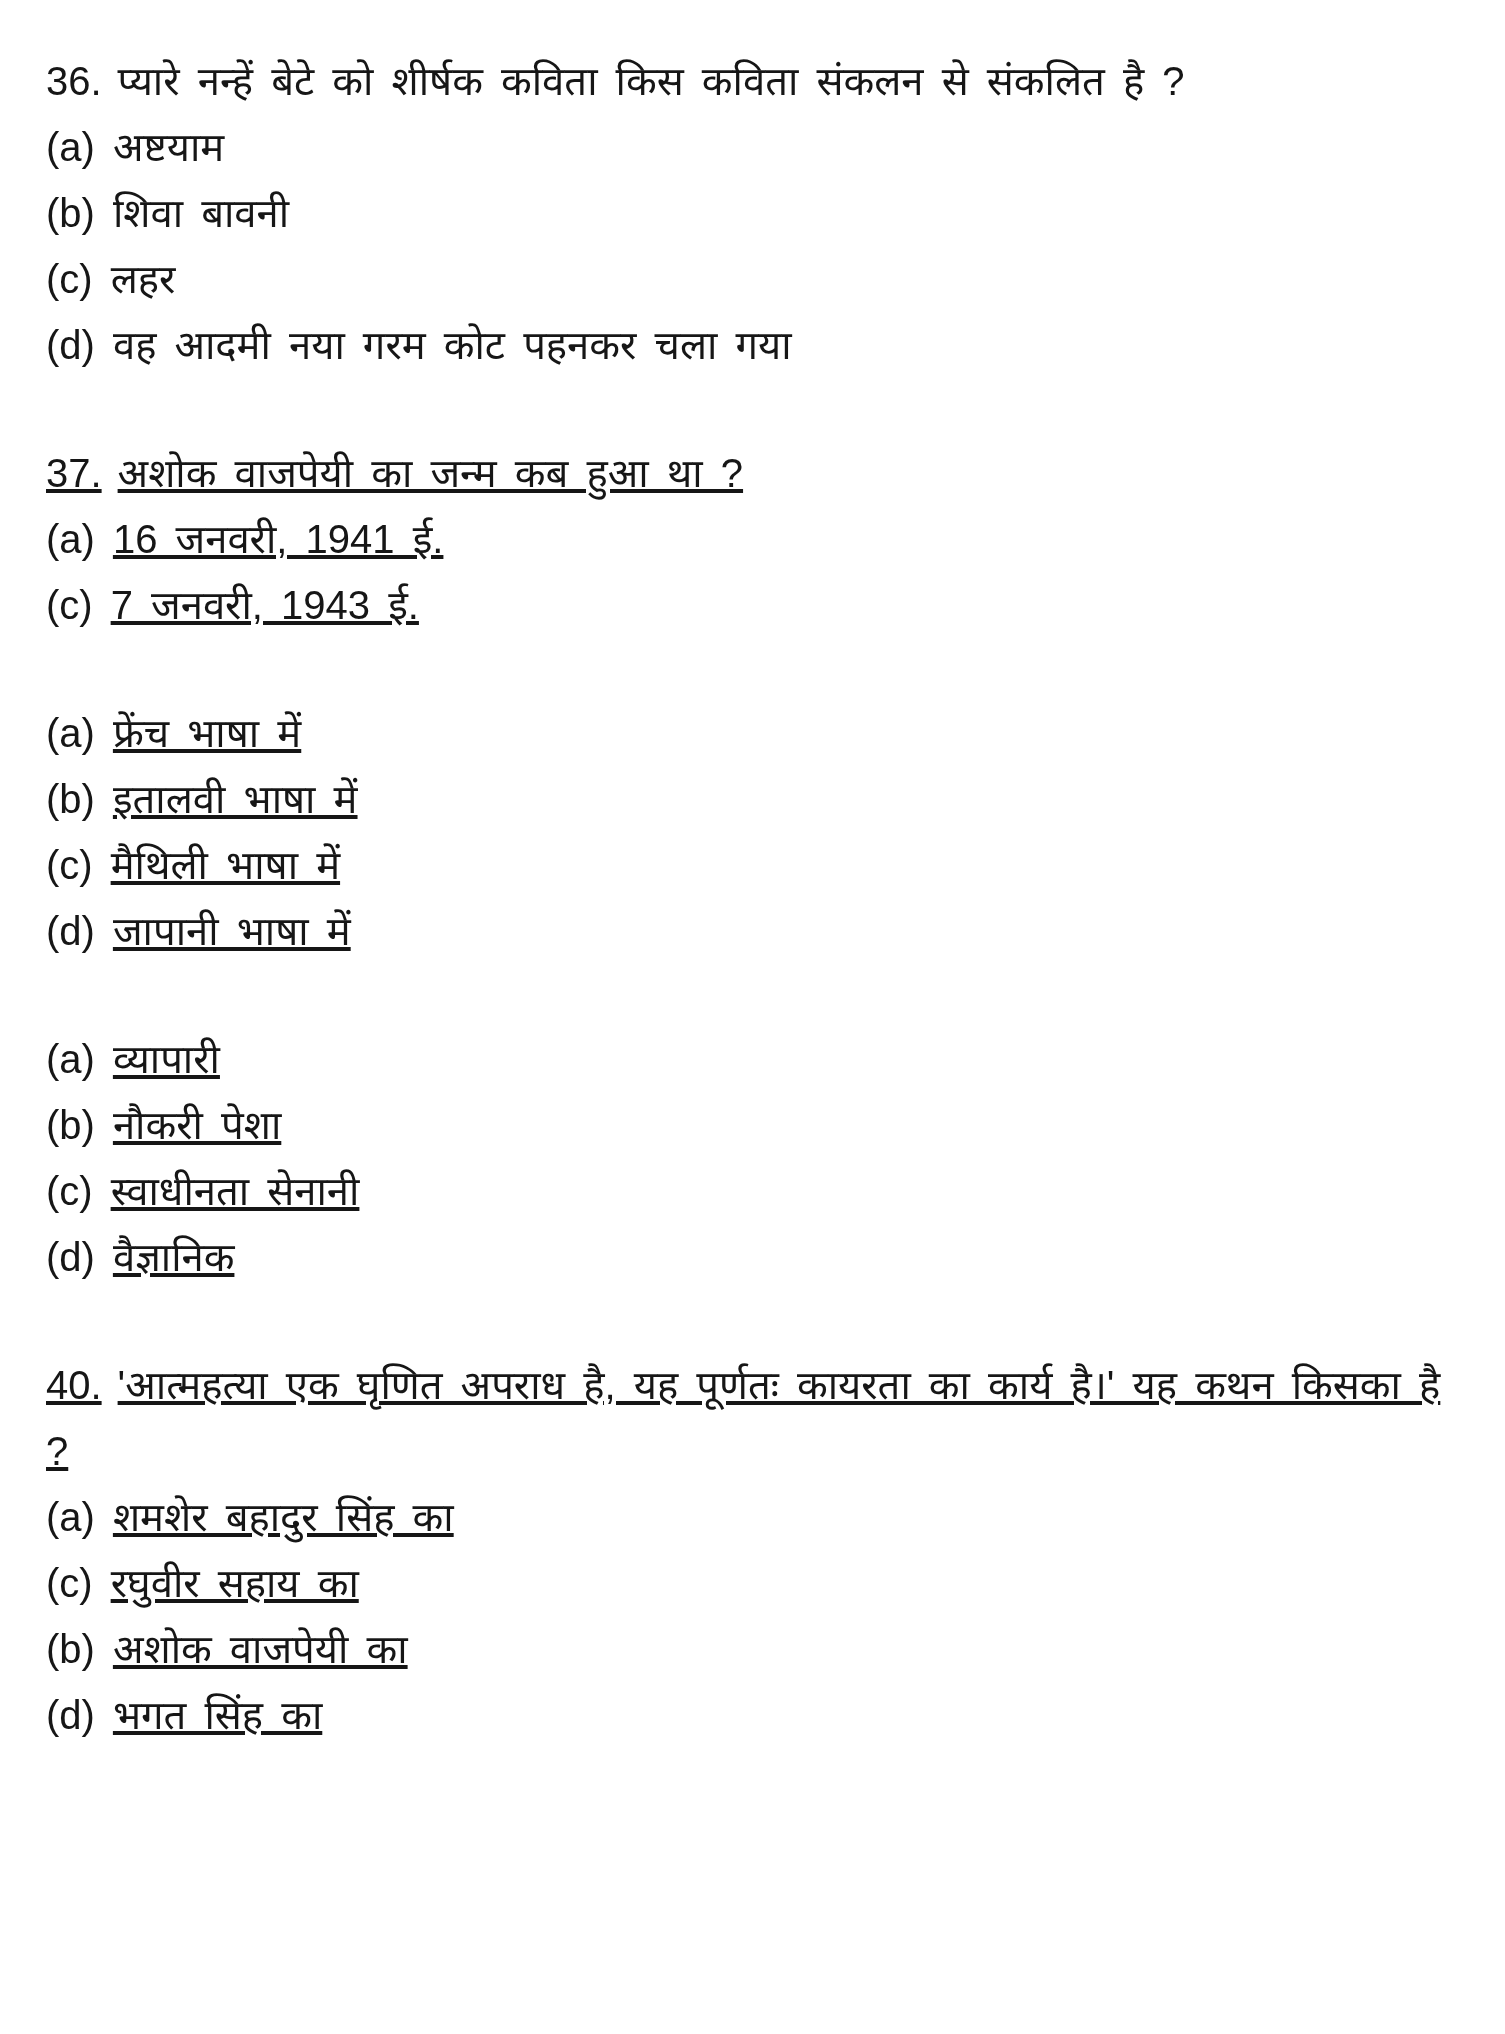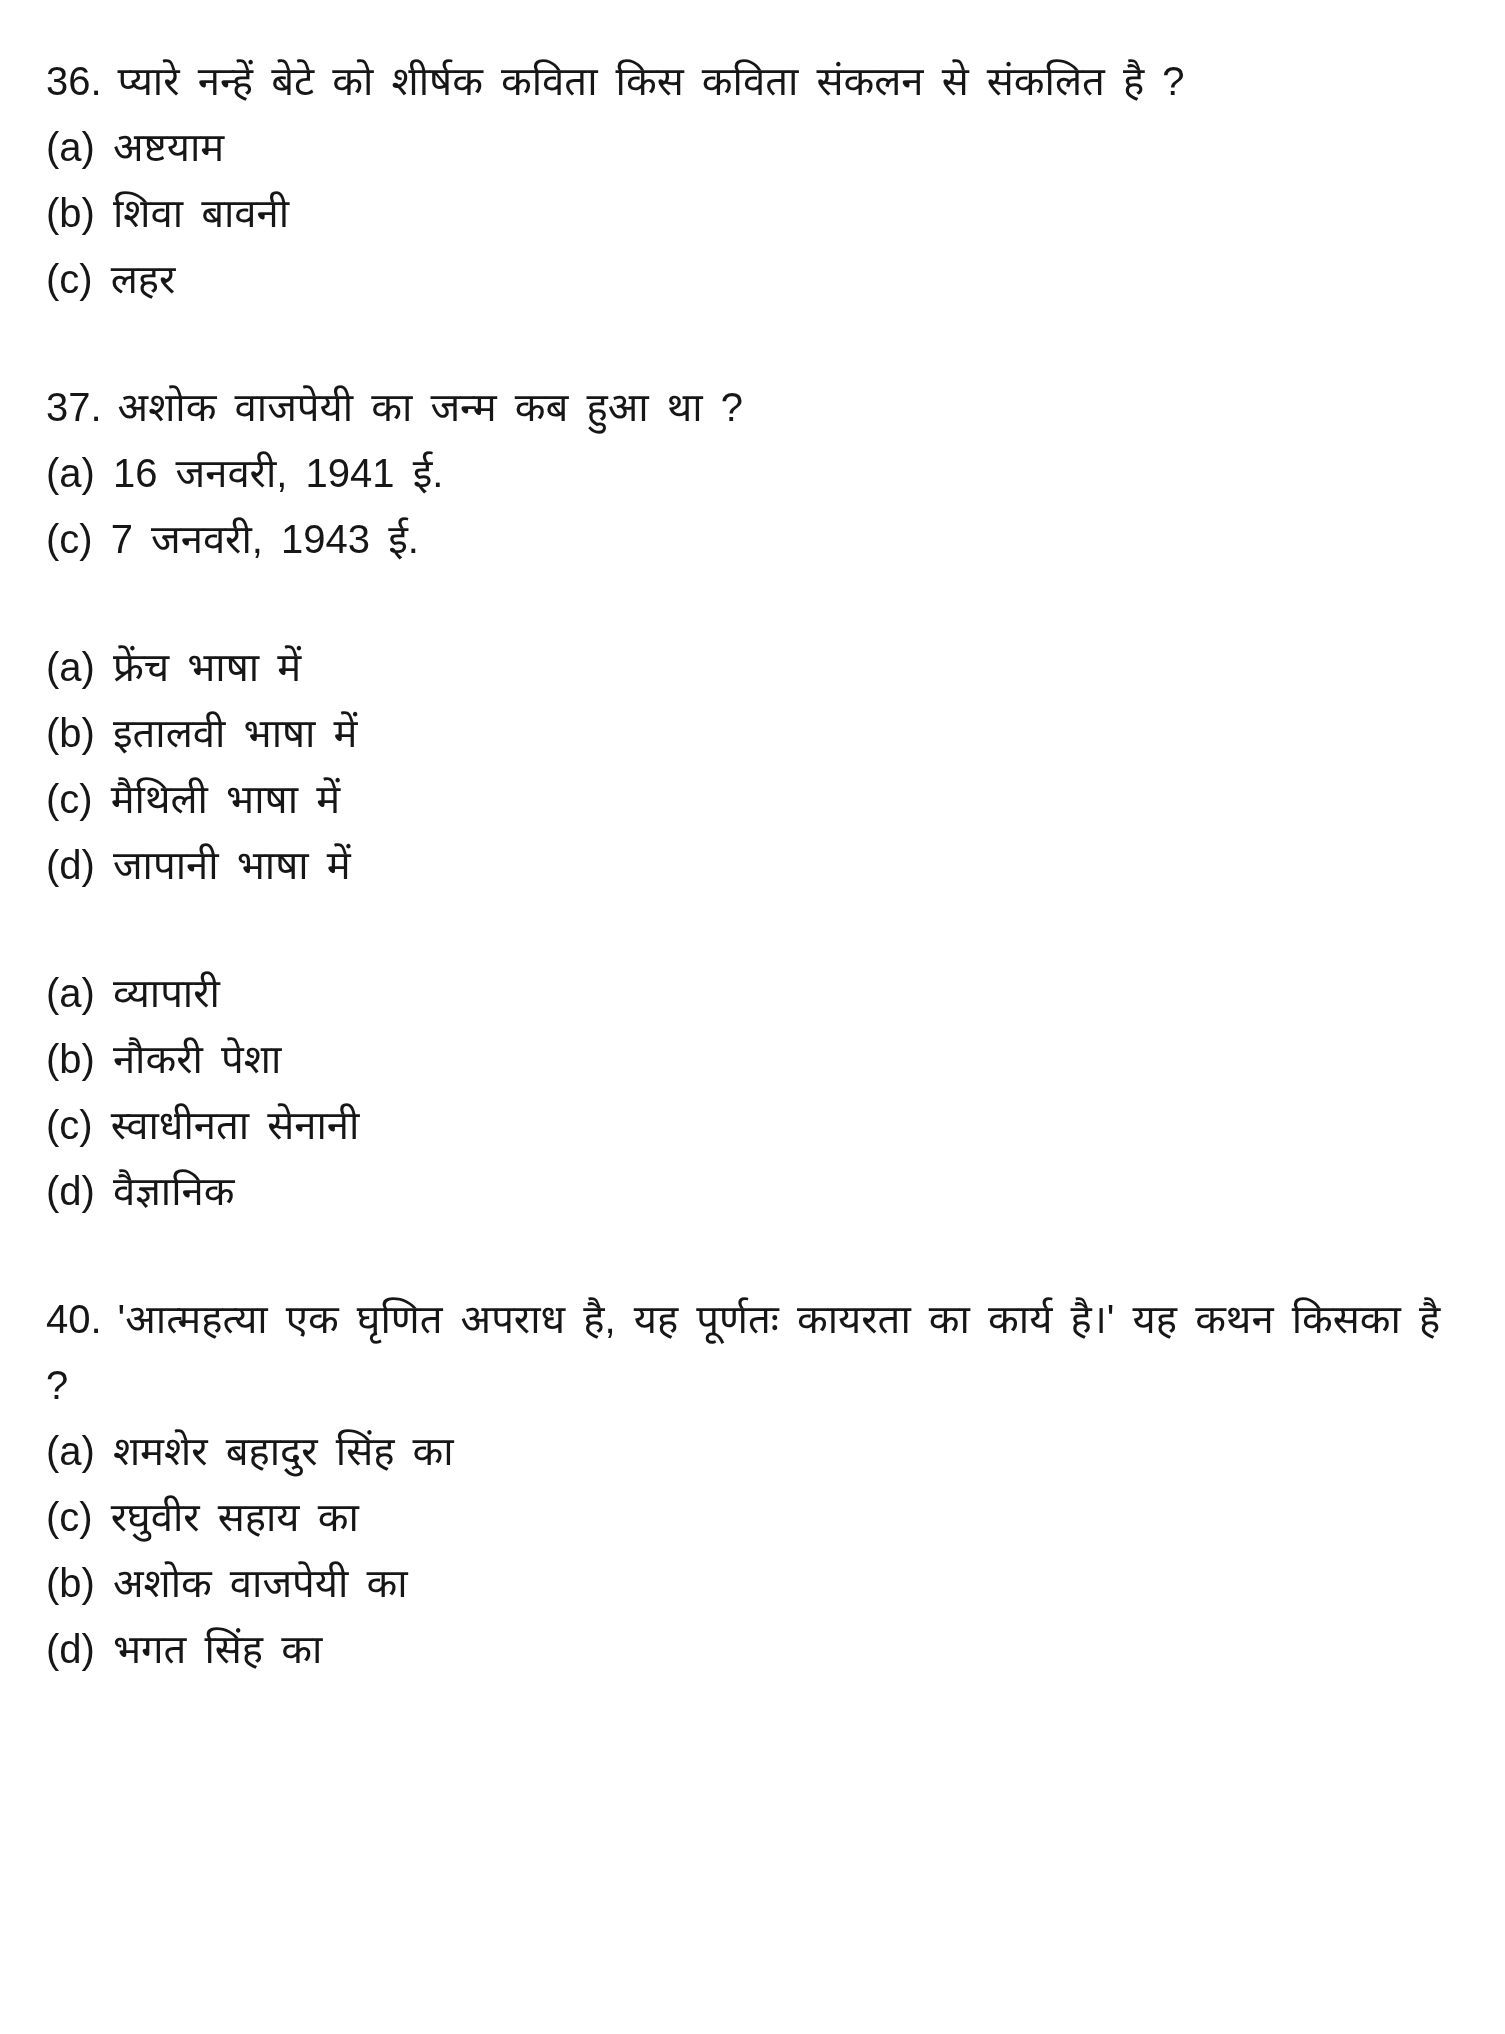--- a/index.html
+++ b/index.html
@@ -18,20 +18,21 @@
     box-sizing: border-box;
     width: 1505px;
     min-height: 2034px;
     padding: 48px 64px 0 46px;
   }
   .question-block {
     margin: 0;
   }
   .question-block + .question-block {
     margin-top: 62px;
+    text-decoration: underline;
   }
   .line {
     margin: 0;
     font-size: 40px;
     line-height: 66px;
     word-spacing: 7px;
     white-space: normal;
   }
   .q-number {
     margin-right: 16px;
@@ -44,20 +45,21 @@
 </head>
 <body>
 
 <main class="page">
 
   <section class="question-block">
     <p class="line"><span class="q-number">36.</span><span>प्यारे नन्हें बेटे को शीर्षक कविता किस कविता संकलन से संकलित है ?</span></p>
     <p class="line"><span class="opt-label">(a)</span><span>अष्टयाम</span></p>
     <p class="line"><span class="opt-label">(b)</span><span>शिवा बावनी</span></p>
     <p class="line"><span class="opt-label">(c)</span><span>लहर</span></p>
+    <p class="line"><span class="opt-label">(d)</span><span>वह आदमी नया गरम कोट पहनकर चला गया</span></p>
   </section>
 
   <section class="question-block">
     <p class="line"><span class="q-number">37.</span><span>अशोक वाजपेयी का जन्म कब हुआ था ?</span></p>
     <p class="line"><span class="opt-label">(a)</span><span>16 जनवरी, 1941 ई.</span></p>
     <p class="line"><span class="opt-label">(c)</span><span>7 जनवरी, 1943 ई.</span></p>
   </section>
 
   <section class="question-block">
     <p class="line"><span class="opt-label">(a)</span><span>फ्रेंच भाषा में</span></p>

